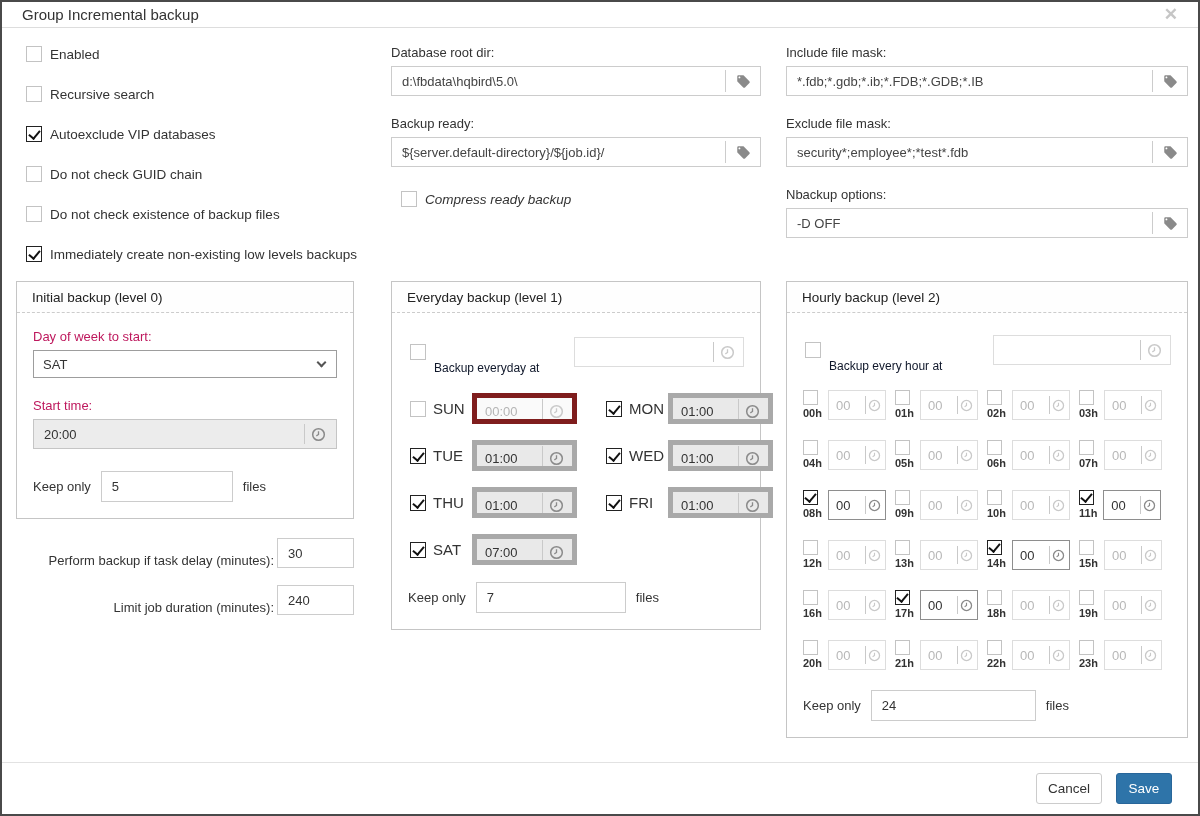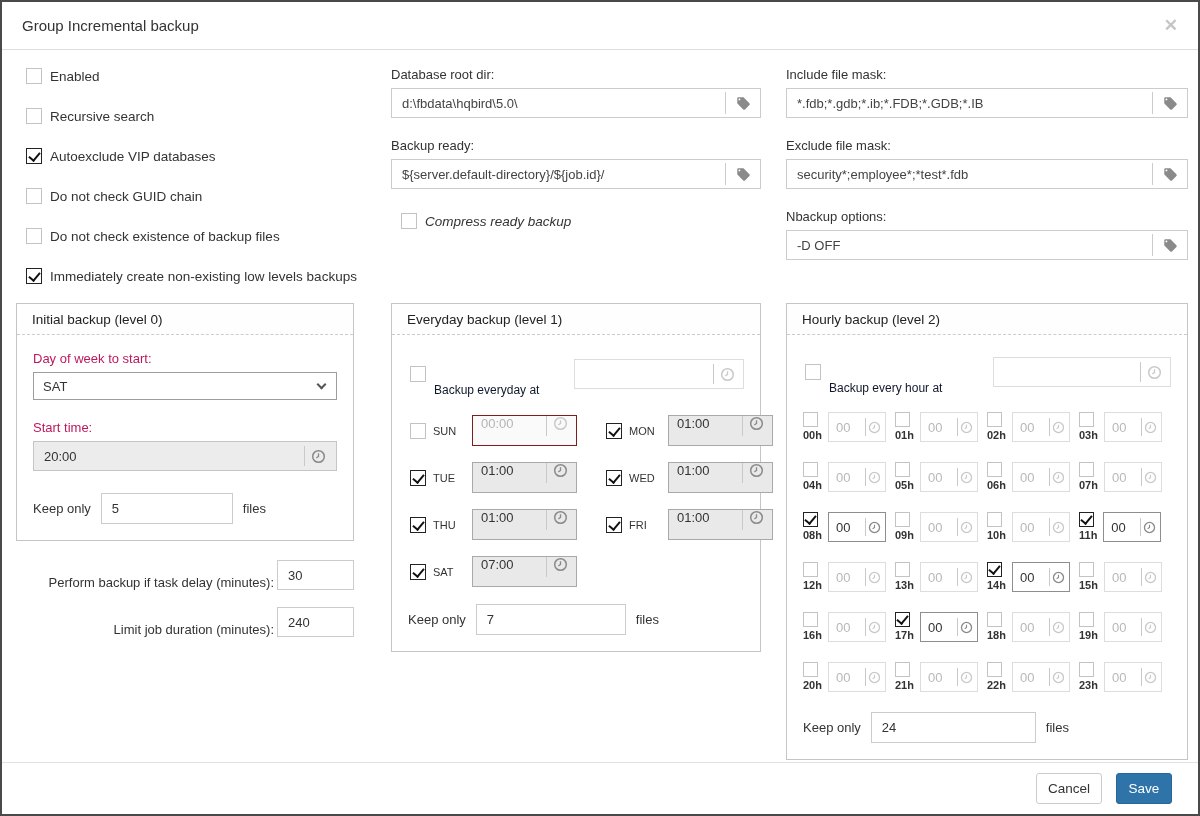--- a/index.html
+++ b/index.html
@@ -1,21 +1,21 @@
 <!DOCTYPE html>
 <html style="--accent: #2e74a9;"><head>
 <meta charset="utf-8">
 <style>
   html,body{margin:0;padding:0;background:#fff;}
   body{width:1200px;height:816px;overflow:hidden;font-family:"Liberation Sans",sans-serif;}
   *{box-sizing:border-box;}
   .dialog{width:1200px;height:816px;border:2px solid #4a4a4a;background:#fff;position:relative;}
 
   
-  .dlg-header{height:48px;border-bottom:1px solid #ddd;display:flex;align-items:center;padding:0 20px;}
+  .dlg-header{height:26px;border-bottom:1px solid #ddd;display:flex;align-items:center;padding:0 20px;}
   .dlg-title{font-size:15px;color:#333;}
   .close-x{margin-left:auto;color:#c6c6c6;font-weight:bold;font-size:17px;line-height:1;cursor:pointer;}
 
   
   .dlg-body{padding:17px 0 0 14px;display:flex;align-items:flex-start;}
   .col1{width:338px;margin-right:37px;}
   .col2{width:370px;margin-right:25px;}
   .col3{width:402px;}
   .pre{height:236px;}
 
@@ -70,22 +70,22 @@
   
   .at-row{display:flex;align-items:center;padding-left:2px;}
   .at-label{font-size:12px;color:#0f172a;margin-left:8px;white-space:nowrap;margin-top:32px;}
   .at-input{display:flex;align-items:center;border:1px solid #ddd;height:30px;padding:0 8px;margin-left:auto;background:#fff;}
   .at-input .time-val{flex:1;}
   .w170{width:170px;} .w178{width:178px;}
 
   
   .day-grid{display:grid;grid-template-columns:196px 1fr;row-gap:16px;margin-top:18px;padding-left:2px;}
   .day-cell{display:flex;align-items:center;cursor:pointer;}
-  .day-label{font-size:11px;color:#333;margin-left:7px;width:33px;flex:none;}
-  .time-input{display:flex;align-items:flex-start;border:1px solid #7f1d1d;background:#fafafa;color:#b5b5b5;font-size:13px;padding:0 8px;height:31px;width:105px;margin-left:6px;}
+  .day-label{font-size:15px;color:#333;margin-left:7px;width:33px;flex:none;}
+  .time-input{display:flex;align-items:flex-end;border:5px solid #7f1d1d;background:#fafafa;color:#b5b5b5;font-size:13px;padding:0 8px;height:31px;width:105px;margin-left:6px;}
   .time-input .time-val{flex:1;}
   .day-cell.checked .time-input{background:#e9e9e9;border-color:#a9a9a9;color:#333;}
 
   
   .hour-grid{display:grid;grid-template-columns:repeat(4,1fr);row-gap:20px;margin-top:17px;}
   .hour-cell{display:flex;align-items:flex-start;cursor:pointer;}
   .hour-left{display:flex;flex-direction:column;align-items:flex-start;margin-right:6px;}
   .hour-left .cb{width:15px;height:15px;}
   .hour-left .cb.checked::after,.hour-cell.checked .cb::after{left:3px;top:0;}
   .hour-label{font-size:11px;font-weight:bold;color:#333;margin-top:2px;}

